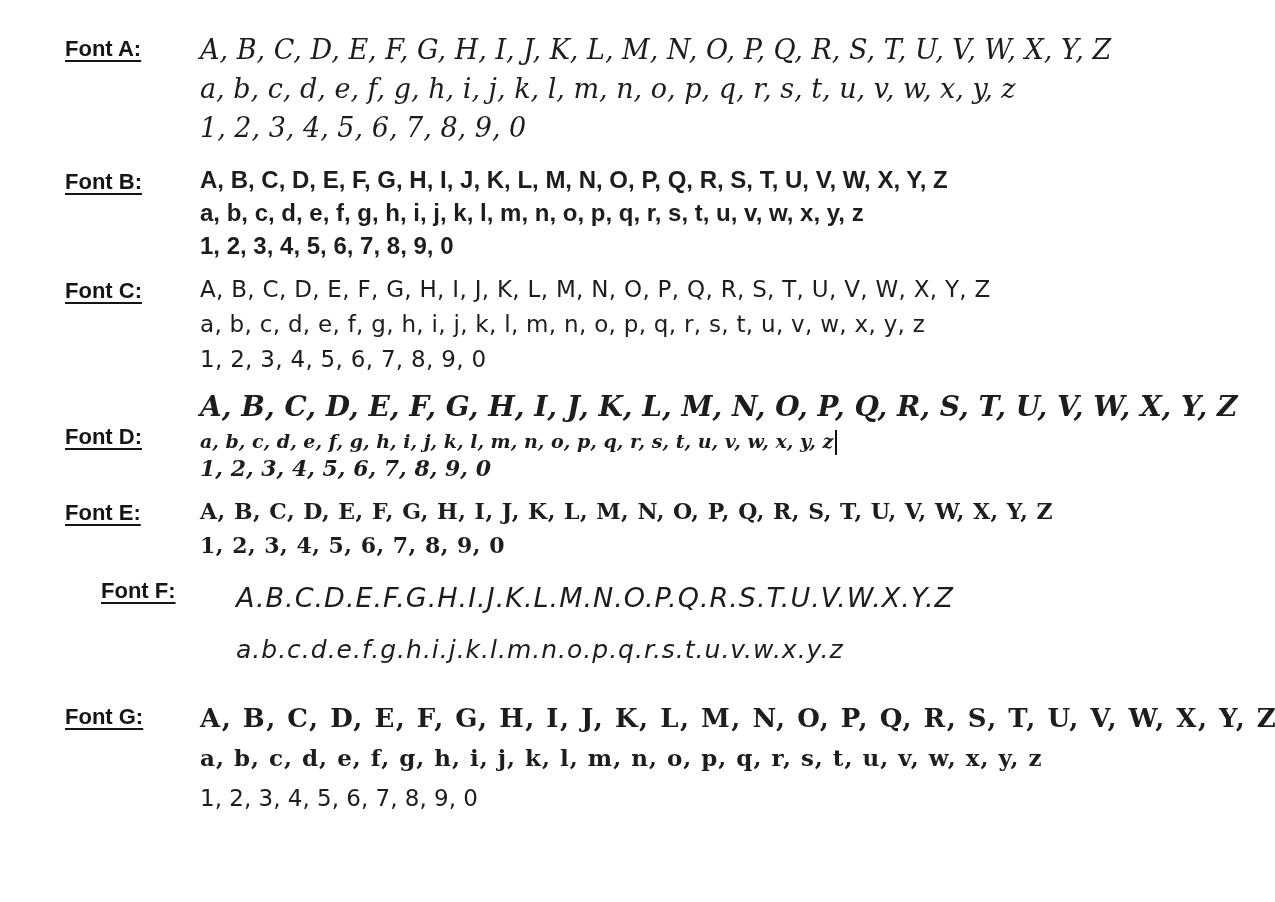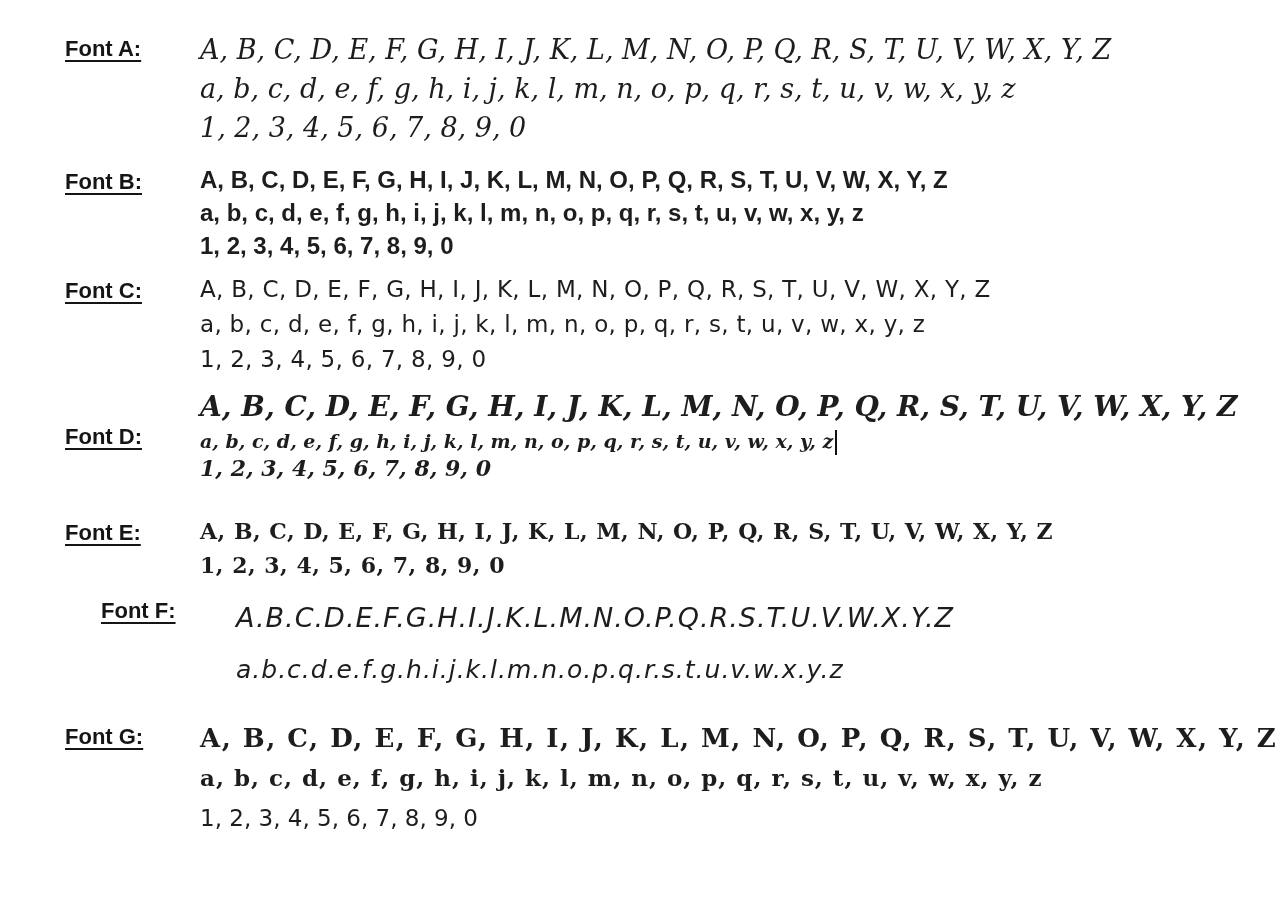--- a/index.html
+++ b/index.html
@@ -75,21 +75,21 @@
     vertical-align: text-bottom;
     position: relative;
     top: 3px;
   }
 
   
   .mb-a { margin-top: 4px; }
   .mb-b { margin-top: 16px; }
   .mb-c { margin-top: 10px; }
   .mb-d { margin-top: 10px; align-items: center; }
-  .mb-e { margin-top: 32px; }
+  .mb-e { margin-top: 12px; }
   .mb-f { margin-top: 10px; margin-left: 36px; }
   .mb-g { margin-top: 22px; }
 </style>
 </head>
 <body>
 
 <div class="page">
 
   <section class="font-block mb-a">
     <div class="label">Font A:</div>

